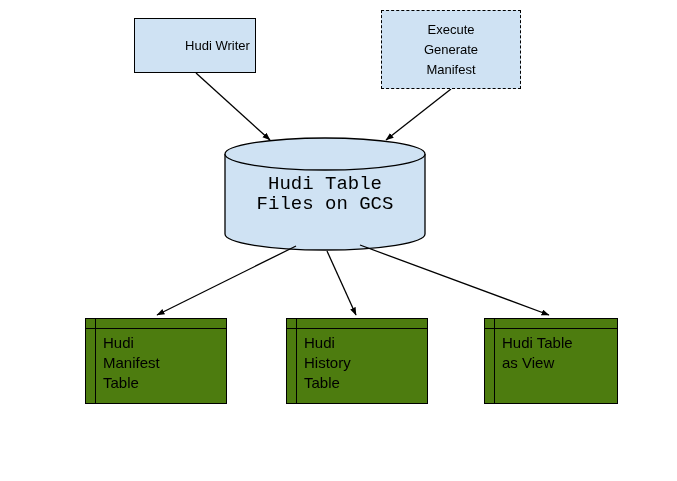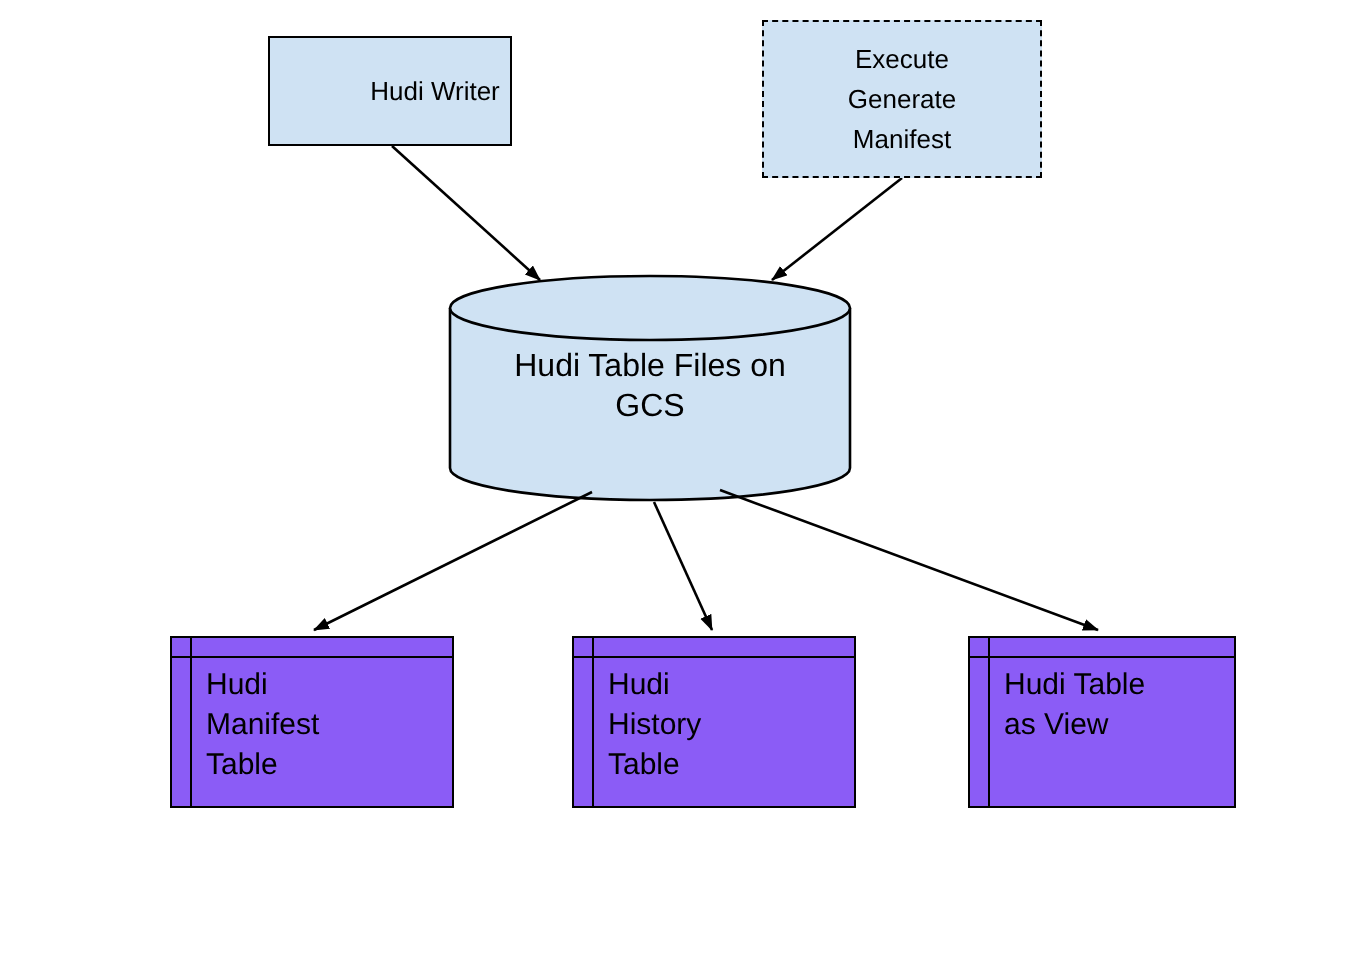--- a/index.html
+++ b/index.html
@@ -28,26 +28,27 @@
     justify-content: center;
     text-align: center;
     font-size: 13px;
     line-height: 20px;
   }
   .node.dashed { border-style: dashed; }
   .node .label { display: inline-block; }
   .cyl-label {
     position: absolute;
     text-align: center;
-    font-size: 16px;
+    font-size: 19px;
     line-height: 20px;
+    font-family: Liberation Mono, monospace;
   }
   .table-node {
     position: absolute;
-    background: #8b5cf6;
+    background: #4d7c0f;
     border: 1px solid #000000;
     box-sizing: border-box;
   }
   .table-node .hline {
     position: absolute;
     left: 0; right: 0; top: 9px;
     border-top: 1px solid #000000;
   }
   .table-node .vline {
     position: absolute;

